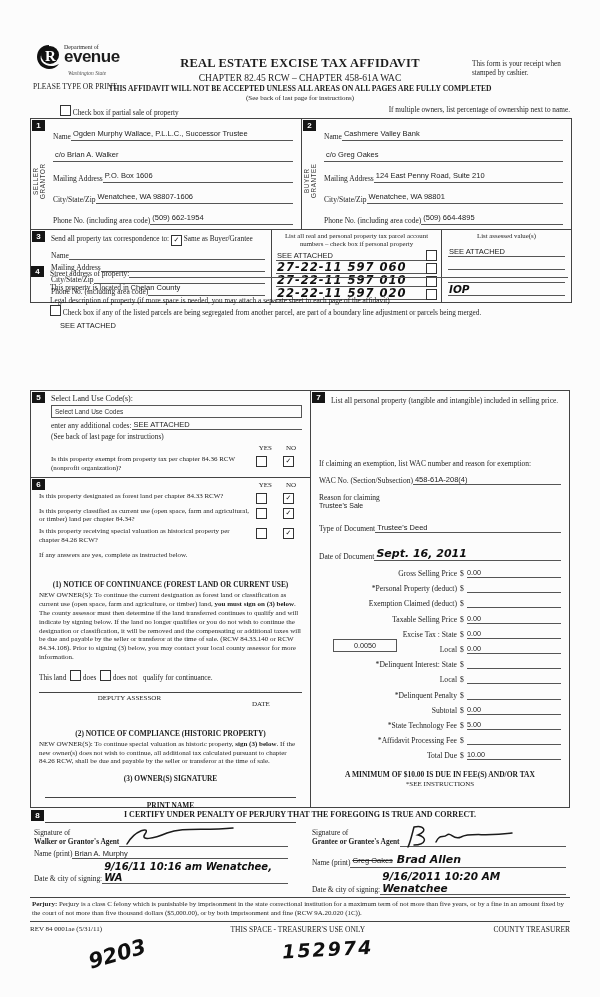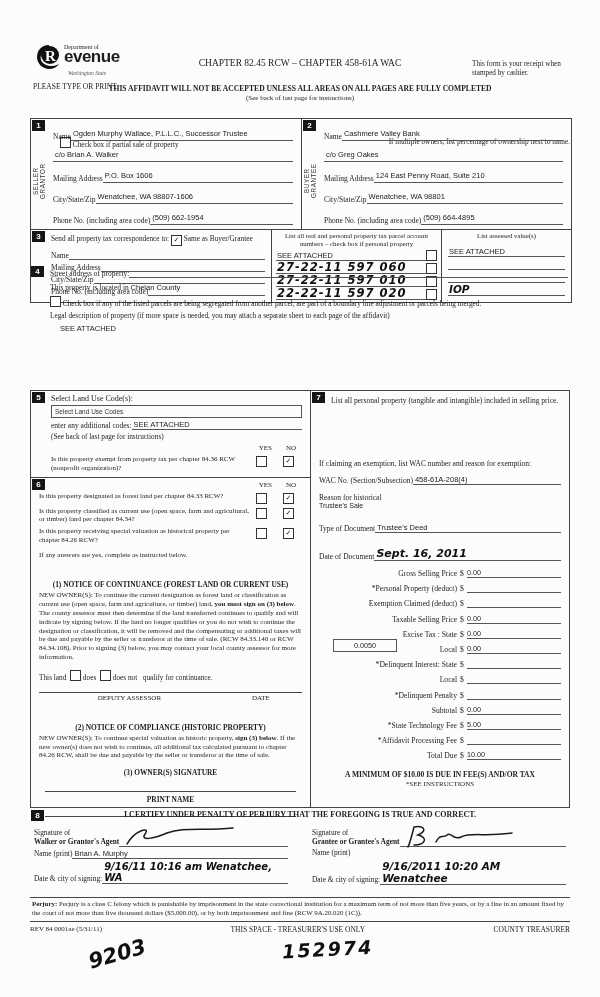--- a/index.html
+++ b/index.html
@@ -25,21 +25,21 @@
   .logo-dept{font-size:6px;margin-left:2px;}
   .logo-rev{font:bold 17px "Liberation Sans",sans-serif;letter-spacing:-.5px;margin-left:2px;margin-top:-3px;}
   .logo-state{font-size:5.5px;font-style:italic;color:#555;margin-left:32px;}
   .please{position:absolute;left:33px;top:82px;font-size:7.5px;}
   .hdr-c{position:absolute;left:150px;top:56px;width:300px;text-align:center;}
   .title{font-size:12.5px;font-weight:bold;letter-spacing:.2px;}
   .subtitle{font-size:9.5px;margin-top:2px;}
   .hdr-r{position:absolute;right:28px;top:60px;width:100px;font-size:7.2px;line-height:1.25;}
   .warn{position:absolute;left:0;top:84px;width:100%;text-align:center;font-size:7.6px;font-weight:bold;}
   .seeback{position:absolute;left:0;top:94px;width:100%;text-align:center;font-size:7px;}
-  .partial{position:absolute;left:60px;right:30px;top:105px;display:flex;justify-content:space-between;font-size:7.3px;margin-top:32px;}
+  .partial{position:absolute;left:60px;right:30px;top:105px;display:flex;justify-content:space-between;font-size:7.3px;}
   
   .box123{position:absolute;left:30px;top:118px;width:540px;border:1px solid #444;}
   .halves{display:flex;}
   .half{position:relative;width:50%;box-sizing:border-box;padding:3px 8px 2px 22px;}
   .half+.half{border-left:1px solid #444;}
   .sec3{display:flex;border-top:1px solid #444;}
   .s3l{position:relative;width:240px;box-sizing:border-box;padding:3px 6px 2px 20px;}
   .s3m{width:170px;box-sizing:border-box;border-left:1px solid #444;padding:2px 4px;}
   .s3r{flex:1;box-sizing:border-box;border-left:1px solid #444;padding:2px 6px;}
   .s3hdr{font-size:6.8px;text-align:center;line-height:1.15;}
@@ -59,21 +59,21 @@
   .dd{border:1px solid #555;height:11px;font:6.5px/11px "Liberation Sans",sans-serif;padding:0 3px;color:#333;
       margin:2px 0;}
   .yn{display:flex;justify-content:flex-end;gap:14px;font-size:7px;font-weight:normal;padding-right:6px;}
   .qrow{display:flex;align-items:flex-start;font-size:7px;line-height:1.25;margin-top:3px;}
   .qtxt{flex:1;padding-right:6px;}
   .qcbs{display:flex;gap:16px;padding-right:8px;padding-top:1px;}
   .para{font-size:7px;line-height:1.26;text-align:left;margin-top:2px;}
   .ntitle{font-size:7.4px;font-weight:bold;text-align:center;margin-top:21px;}
   .sigline{display:flex;gap:0;margin-top:10px;font-size:7px;text-align:center;}
   .sl1{flex:2.2;border-top:1px solid #444;padding-top:1px;}
-  .sl2{flex:1;border-top:1px solid #444;padding-top:1px;}
+  .sl2{flex:1;border-top:1px solid #444;padding-top:7px;}
   
   .feerow{display:flex;align-items:flex-end;height:15.2px;font-size:7.6px;position:relative;}
   .flab{width:138px;text-align:right;white-space:nowrap;}
   .fdol{width:10px;text-align:center;}
   .fline{flex:1;border-bottom:1px solid #555;text-align:left;padding-right:6px;font-size:7.2px;
          font-family:"Liberation Sans",sans-serif;}
   .ratebox{position:absolute;left:14px;bottom:2px;width:62px;border:1px solid #555;text-align:center;
            font:7.2px/11px "Liberation Sans",sans-serif;}
   
   .sec8{position:absolute;left:30px;top:809px;width:540px;}
@@ -107,20 +107,21 @@
       <div>
         <div class="logo-dept">Department of</div>
         <div class="logo-rev">evenue</div>
       </div>
     </div>
     <div class="logo-state">Washington State</div>
   </div>
   <div class="please">PLEASE TYPE OR PRINT</div>
 
   <div class="hdr-c">
+    <div class="title">REAL ESTATE EXCISE TAX AFFIDAVIT</div>
     <div class="subtitle">CHAPTER 82.45 RCW – CHAPTER 458-61A WAC</div>
   </div>
   <div class="hdr-r">This form is your receipt when stamped by cashier.</div>
   <div class="warn">THIS AFFIDAVIT WILL NOT BE ACCEPTED UNLESS ALL AREAS ON ALL PAGES ARE FULLY COMPLETED</div>
   <div class="seeback">(See back of last page for instructions)</div>
 
   <div class="partial">
     <span>
       <span class="cb"></span>
       <span>Check box if partial sale of property</span>
@@ -252,25 +253,25 @@
     <div class="s4in">
       <span class="secnum">4</span>
       <div class="fld">
           <span class="lbl">Street address of property:</span>
         <span class="line"></span>
         </div>
       <div style="font-size:7.5px;margin:5px 0 4px 0;">
         <span>This property is located in</span>
         <span class="typed">Chelan County</span>
       </div>
+      <div class="note">Legal description of property (if more space is needed, you may attach a separate sheet to each page of the affidavit)</div>
       <div class="note" style="margin-bottom:3px;">
         <span class="cb"></span>
         <span>Check box if any of the listed parcels are being segregated from another parcel, are part of a boundary line adjustment or parcels being merged.</span>
       </div>
-      <div class="note">Legal description of property (if more space is needed, you may attach a separate sheet to each page of the affidavit)</div>
       <div class="typed" style="margin:4px 0 0 10px;">SEE ATTACHED</div>
     </div>
   </div>
 
   <div class="box567">
     <div class="colL">
 
       <div class="sec5">
         <span class="secnum">5</span>
         <div style="font-size:8px;">Select Land Use Code(s):</div>
@@ -350,21 +351,21 @@
 
     <div class="colR">
       <span class="secnum">7</span>
       <div class="para" style="padding-left:12px;font-size:7.5px;">List all  personal property (tangible and intangible) included in selling price.</div>
       <div class="spacer" style="height:52px;"></div>
       <div class="para" style="font-size:7.5px;">If claiming an exemption, list WAC number and reason for exemption:</div>
       <div class="fld" style="margin-top:6px;">
           <span class="lbl">WAC No. (Section/Subsection)</span>
         <span class="line typed" style="max-width:150px;">458-61A-208(4)</span>
         </div>
-      <div style="font-size:7.5px;margin-top:6px;">Reason for historical</div>
+      <div style="font-size:7.5px;margin-top:6px;">Reason for claiming</div>
       <div class="typed" style="font-size:7px;">Trustee's Sale</div>
       <div class="spacer" style="height:14px;"></div>
       <div class="fld">
           <span class="lbl">Type of Document</span>
         <span class="line typed">Trustee's Deed</span>
         </div>
       <div class="fld" style="margin-top:12px;">
           <span class="lbl">Date of Document</span>
         <span class="line hand" style="font-size:11px;">Sept. 16, 2011</span>
         </div>
@@ -475,20 +476,24 @@
             <span class="b">Grantee or Grantee's Agent</span>
           </span>
           <span class="line" style="height:22px;position:relative;">
             <svg class="sigsvg" width="120" height="24" viewBox="0 0 120 24">
               <path d="M12 3 C 10 11, 8 19, 6 23 M12 3 C 22 1, 26 7, 16 11 C 26 13, 24 21, 12 21 M34 18 C 38 9, 41 15, 45 11 C 49 7, 51 17, 59 13 C 68 8, 84 13, 110 9" fill="none" stroke="#1b1b1b" stroke-width="1.5" stroke-linecap="round"></path>
             </svg>
           </span>
         </div>
         <div class="srow">
             <span class="slbl">Name (print)</span>
+          <span class="line">
+            <span class="typed struck">Greg Oakes</span>
+            <span class="hand" style="font-size:11px;">Brad Allen</span>
+          </span>
           </div>
         <div class="srow">
             <span class="slbl">Date &amp; city of signing:</span>
           <span class="line hand" style="font-size:10.5px;">9/16/2011  10:20 AM  Wenatchee</span>
           </div>
       </div>
     </div>
   </div>
 
   <div class="perjury">

